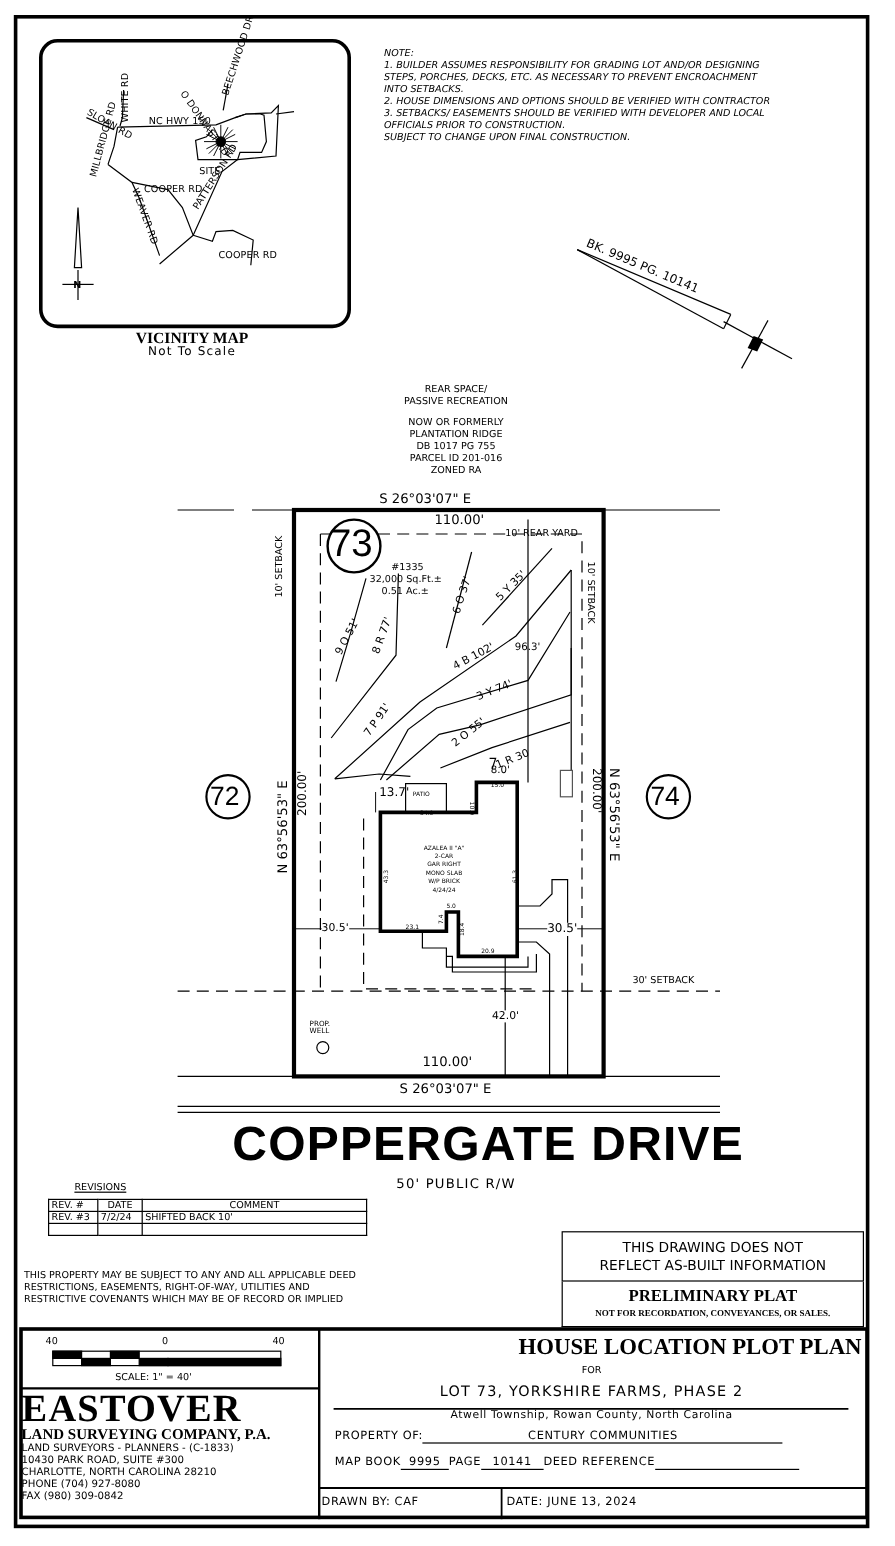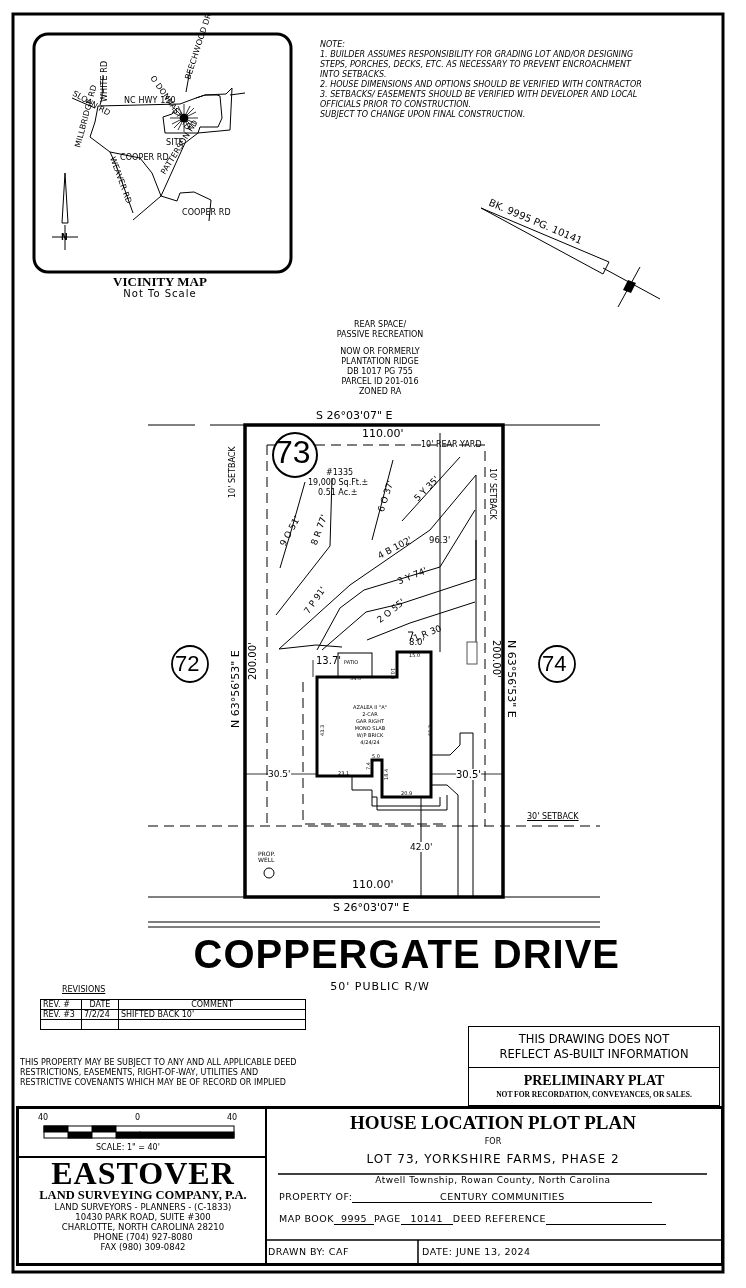--- a/index.html
+++ b/index.html
@@ -20,25 +20,25 @@
   table.rev{position:absolute;left:40px;top:999px;border-collapse:collapse;font-family:"DejaVu Sans",sans-serif;font-size:8px;}
   table.rev td{border:1.5px solid #000;height:9px;padding:0 2px;line-height:9px;white-space:nowrap;}
   .disclaimer{left:20px;top:1058px;font-family:"DejaVu Sans",sans-serif;font-size:8px;line-height:10px;}
   .disclaimer div{white-space:nowrap;}
   .asbuilt{left:468px;top:1026px;width:252px;height:42px;border:1.5px solid #000;text-align:center;font-family:"DejaVu Sans",sans-serif;font-size:11.5px;line-height:15px;padding-top:5px;box-sizing:border-box;}
   .prelim{left:468px;top:1068px;width:252px;height:38px;border:1.5px solid #000;border-top:none;text-align:center;box-sizing:border-box;}
   .prelim .a{font-family:"Liberation Serif",serif;font-weight:bold;font-size:14px;margin-top:5px;}
   .prelim .b{font-family:"Liberation Serif",serif;font-weight:bold;font-size:7.5px;margin-top:1px;}
   .tb{left:16px;top:1106px;width:708px;height:160px;border:3px solid #000;box-sizing:border-box;}
   .scale-nums{font-family:"DejaVu Sans",sans-serif;font-size:8px;}
-  .company{left:18px;top:1158px;width:250px;text-align:center;}
+  .company{left:18px;top:1158px;width:250px;text-align:left;}
   .company .big{font-family:"Liberation Serif",serif;font-weight:bold;font-size:32px;letter-spacing:1px;line-height:30px;}
   .company .mid{font-family:"Liberation Serif",serif;font-weight:bold;font-size:12.5px;line-height:14px;}
   .company .addr{font-family:"DejaVu Sans",sans-serif;font-size:8.5px;line-height:10px;}
-  .title-main{left:268px;top:1112px;width:450px;text-align:center;font-family:"Liberation Serif",serif;font-weight:bold;font-size:19px;}
+  .title-main{left:268px;top:1112px;width:450px;text-align:right;font-family:"Liberation Serif",serif;font-weight:bold;font-size:19px;}
   .title-for{left:268px;top:1137px;width:450px;text-align:center;font-family:"DejaVu Sans",sans-serif;font-size:8px;}
   .title-lot{left:268px;top:1152px;width:450px;text-align:center;font-family:"DejaVu Sans",sans-serif;font-size:12px;letter-spacing:1px;}
   .title-twp{left:268px;top:1175px;width:450px;text-align:center;font-family:"DejaVu Sans",sans-serif;font-size:9px;letter-spacing:0.5px;}
   .tline{font-family:"DejaVu Sans",sans-serif;font-size:9.5px;letter-spacing:0.5px;white-space:nowrap;}
   .uline{display:inline-block;border-bottom:1px solid #000;text-align:center;}
 </style>
 </head>
 <body>
 
 <svg width="746" height="1288" viewBox="0 0 746 1288">
@@ -205,21 +205,21 @@
   <div>DB 1017 PG 755</div>
   <div>PARCEL ID 201-016</div>
   <div>ZONED RA</div>
 </div>
 
 <div class="abs bearing" style="left:316px;top:409px;font-size:11px;">S 26°03'07" E</div>
 <div class="abs bearing" style="left:362px;top:427px;font-size:11px;">110.00'</div>
 <div class="abs bearing" style="left:393px;top:440px;font-size:8px;margin-left:28px;">10' REAR YARD</div>
 <div class="abs" style="left:275px;top:434px;font-family:'Liberation Sans',sans-serif;font-size:32px;text-align:center;">73</div>
 <div class="abs bearing" style="left:326px;top:468px;font-size:8px;">#1335</div>
-<div class="abs bearing" style="left:308px;top:478px;font-size:8px;">19,000 Sq.Ft.±</div>
+<div class="abs bearing" style="left:308px;top:478px;font-size:8px;">32,000 Sq.Ft.±</div>
 <div class="abs bearing" style="left:318px;top:488px;font-size:8px;">0.51 Ac.±</div>
 
 <div class="abs bearing" style="left:228px;top:498px;font-size:8px;transform:rotate(-90deg);transform-origin:left top;">10' SETBACK</div>
 <div class="abs bearing" style="left:497px;top:468px;font-size:8px;transform:rotate(90deg);transform-origin:left top;">10' SETBACK</div>
 
 <div class="abs bearing" style="left:229px;top:728px;font-size:11px;transform:rotate(-90deg);transform-origin:left top;">N 63°56'53" E</div>
 <div class="abs bearing" style="left:247px;top:680px;font-size:10px;transform:rotate(-90deg);transform-origin:left top;">200.00'</div>
 <div class="abs bearing" style="left:502px;top:640px;font-size:10px;transform:rotate(90deg);transform-origin:left top;">200.00'</div>
 <div class="abs bearing" style="left:518px;top:640px;font-size:11px;transform:rotate(90deg);transform-origin:left top;">N 63°56'53" E</div>
 
@@ -235,21 +235,21 @@
 <div class="abs bearing" style="left:396px;top:577px;font-size:9px;transform:rotate(-22deg);transform-origin:left top;">3 Y 74'</div>
 <div class="abs bearing" style="left:375px;top:617px;font-size:9px;transform:rotate(-38deg);transform-origin:left top;">2 O 55'</div>
 <div class="abs bearing" style="left:412px;top:634px;font-size:9px;transform:rotate(-22deg);transform-origin:left top;">1 R 30</div>
 
 <div class="abs bearing" style="left:429px;top:535px;font-size:8.5px;">96.3'</div>
 <div class="abs bearing" style="left:409px;top:637px;font-size:8.5px;">8.0'</div>
 <div class="abs bearing" style="left:316px;top:655px;font-size:10px;">13.7'</div>
 <div class="abs bearing" style="left:268px;top:769px;font-size:9px;background:#fff;">30.5'</div>
 <div class="abs bearing" style="left:456px;top:769px;font-size:10px;background:#fff;">30.5'</div>
 <div class="abs bearing" style="left:410px;top:842px;font-size:9px;background:#fff;">42.0'</div>
-<div class="abs bearing" style="left:527px;top:812px;font-size:8px;text-decoration:underline;">30' SETBACK</div>
+<div class="abs bearing" style="left:527px;top:812px;font-size:8px;">30' SETBACK</div>
 
 <div class="abs bearing" style="left:344px;top:659px;font-size:5px;">PATIO</div>
 <div class="abs" style="left:330px;top:704px;width:80px;text-align:center;font-family:'DejaVu Sans',sans-serif;font-size:5px;line-height:7px;">
   <div>AZALEA II "A"</div>
   <div>2-CAR</div>
   <div>GAR RIGHT</div>
   <div>MONO SLAB</div>
   <div>W/P BRICK</div>
   <div>4/24/24</div>
 </div>

